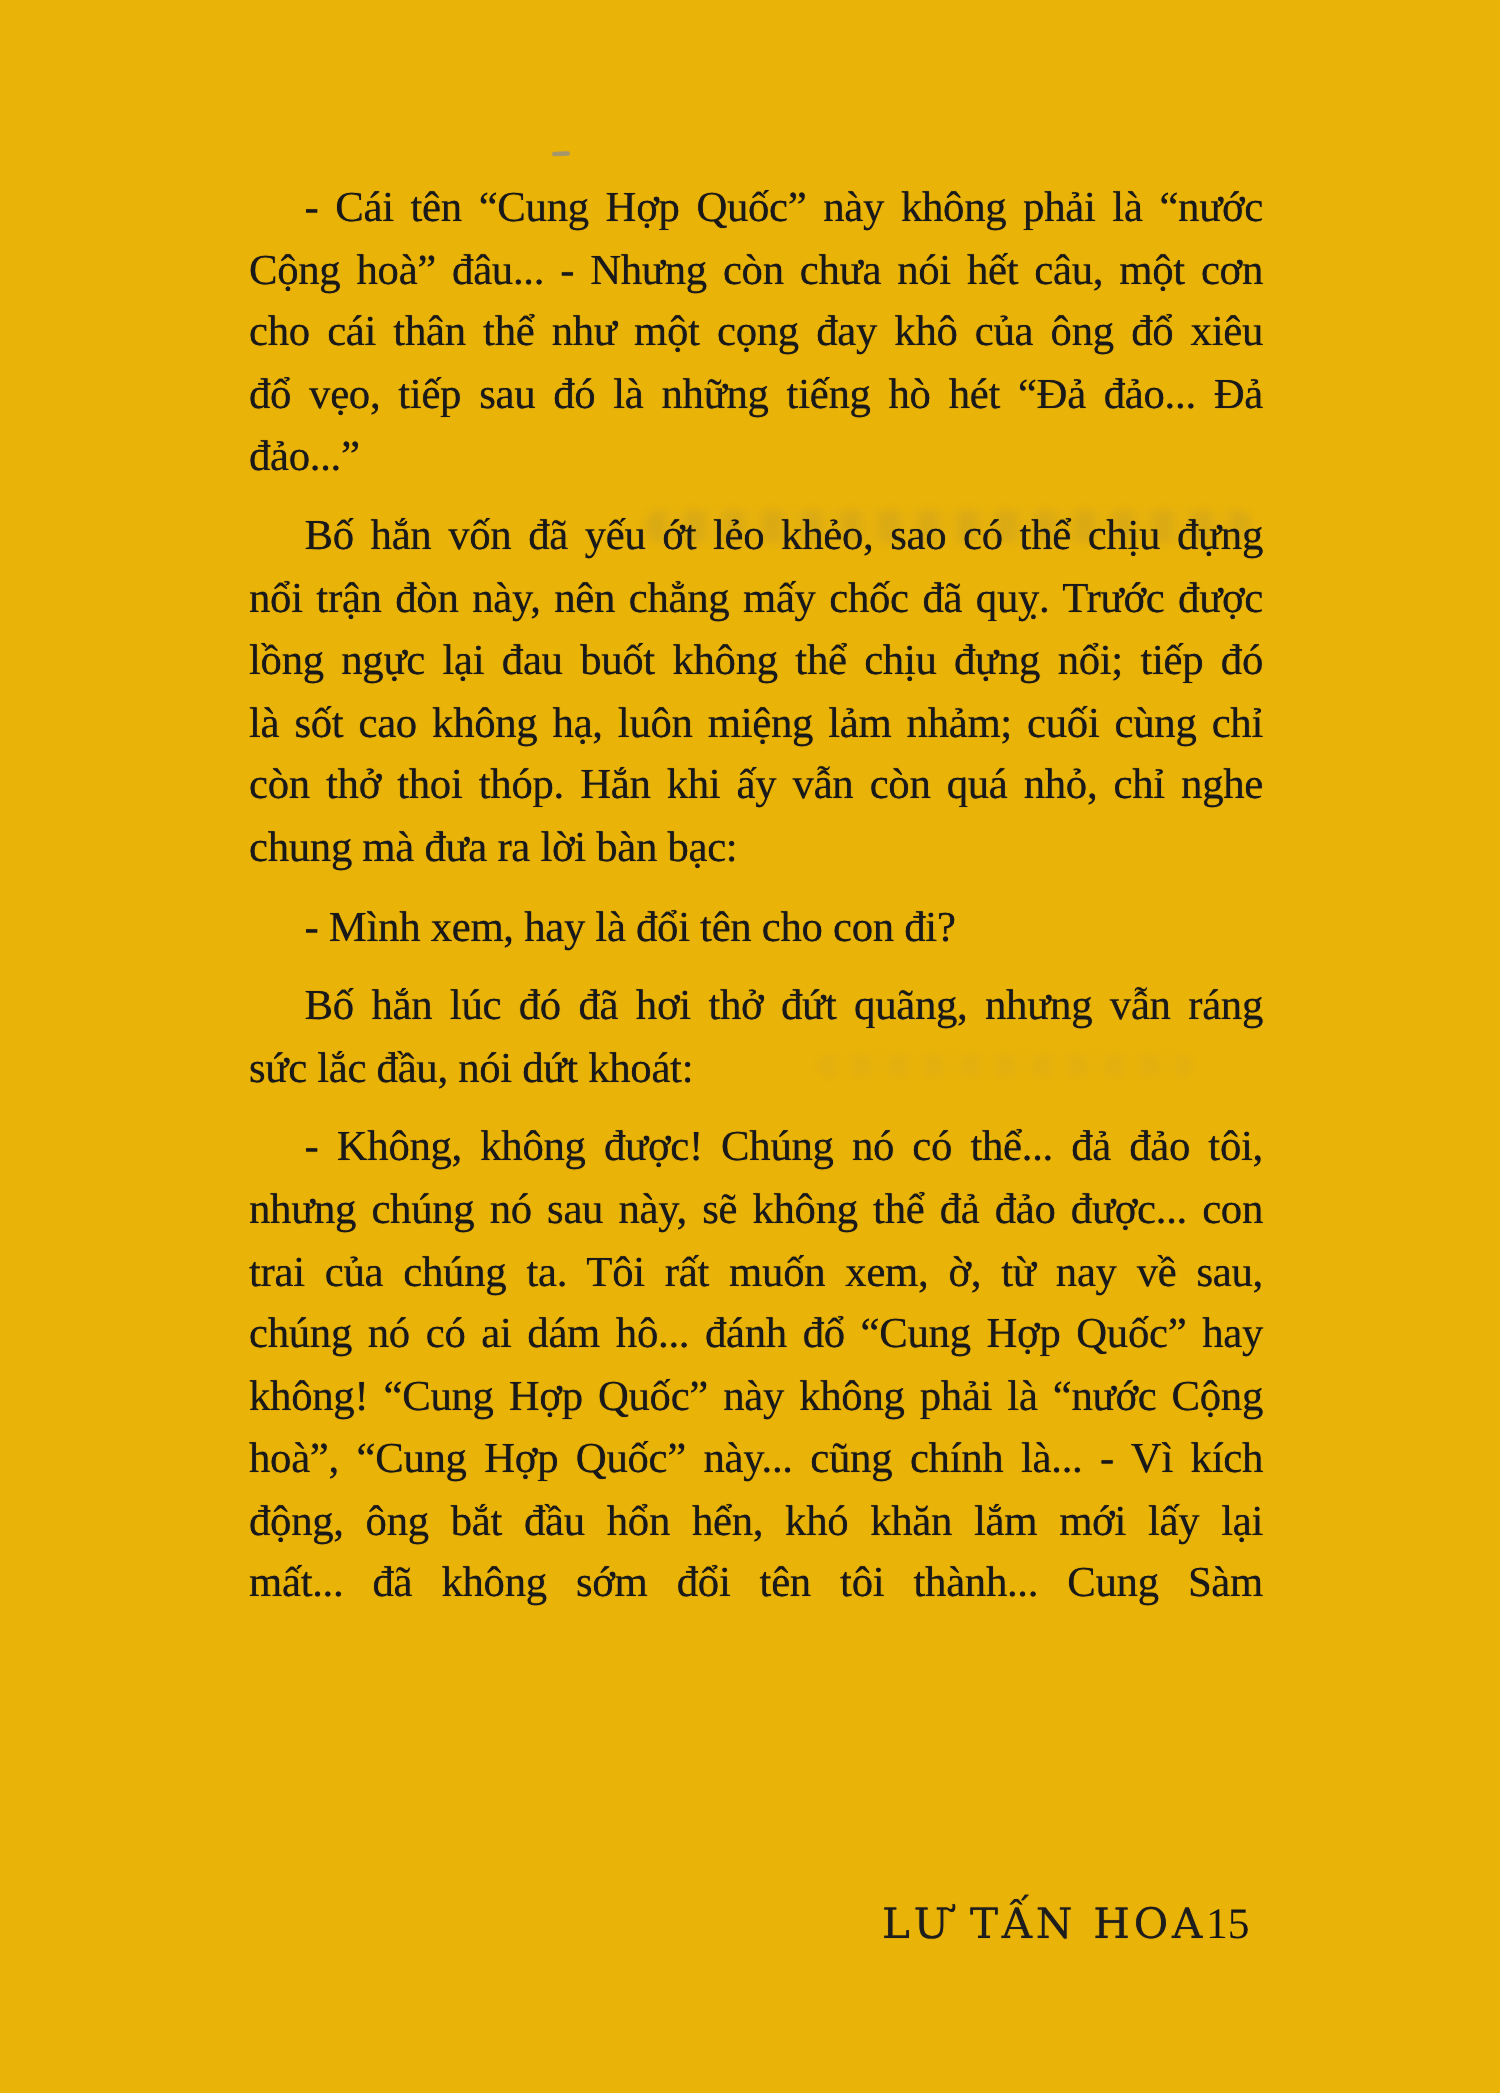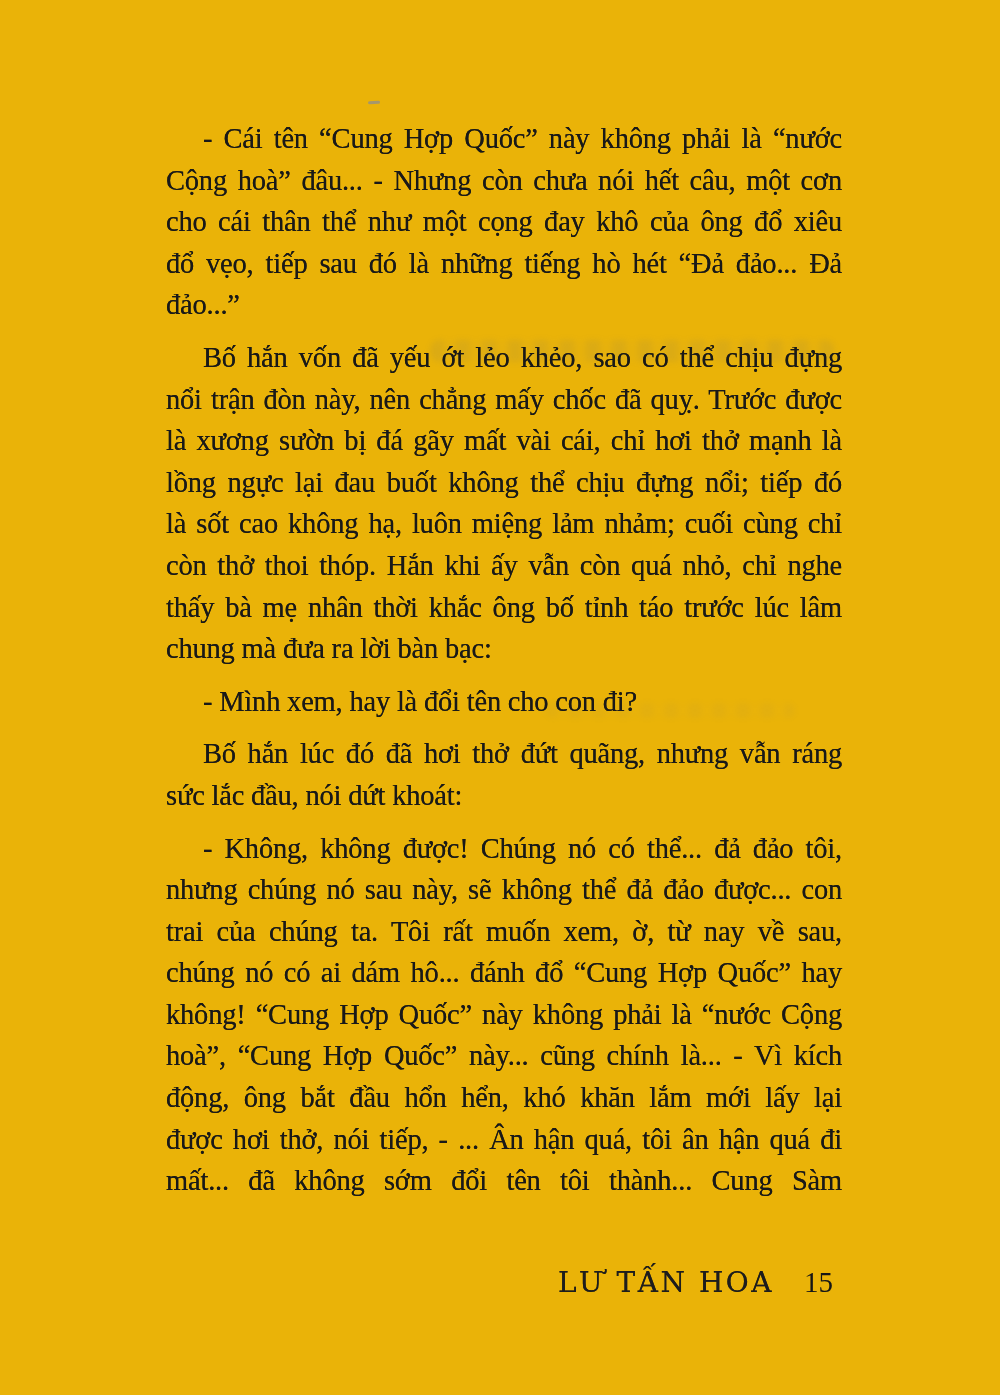--- a/index.html
+++ b/index.html
@@ -34,21 +34,20 @@
   }
   .line.first { text-indent: 37px; }
   .line.last { text-align-last: left; }
   .para.justify-last .line.last { text-align-last: justify; }
   .footer {
     position: absolute;
     top: 1266px;
     right: 167px;
     display: flex;
     align-items: baseline;
-    gap: 30px;
   }
   .footer .author {
     font-family: "DejaVu Serif", "Liberation Serif", serif;
     font-size: 28px;
     letter-spacing: 2.5px;
     color: #1d1d1d;
     text-shadow: 0 0 0.5px rgba(20,20,20,0.8);
   }
   .footer .pagenum {
     font-size: 29px;
@@ -107,43 +106,40 @@
       <div class="para">
         <div class="line first">- Cái tên “Cung Hợp Quốc” này không phải là “nước</div>
         <div class="line">Cộng hoà” đâu... - Nhưng còn chưa nói hết câu, một cơn</div>
         <div class="line">cho cái thân thể như một cọng đay khô của ông đổ xiêu</div>
         <div class="line">đổ vẹo, tiếp sau đó là những tiếng hò hét “Đả đảo... Đả</div>
         <div class="line last">đảo...”</div>
       </div>
       <div class="para">
         <div class="line first">Bố hắn vốn đã yếu ớt lẻo khẻo, sao có thể chịu đựng</div>
         <div class="line">nổi trận đòn này, nên chẳng mấy chốc đã quỵ. Trước được</div>
-        <div class="line">là xương sườn bị đá gãy mất vài cái, chỉ hơi thở mạnh là</div>
         <div class="line">lồng ngực lại đau buốt không thể chịu đựng nổi; tiếp đó</div>
         <div class="line">là sốt cao không hạ, luôn miệng lảm nhảm; cuối cùng chỉ</div>
         <div class="line">còn thở thoi thóp. Hắn khi ấy vẫn còn quá nhỏ, chỉ nghe</div>
-        <div class="line">thấy bà mẹ nhân thời khắc ông bố tỉnh táo trước lúc lâm</div>
         <div class="line last">chung mà đưa ra lời bàn bạc:</div>
       </div>
       <div class="para">
         <div class="line first last">- Mình xem, hay là đổi tên cho con đi?</div>
       </div>
       <div class="para">
         <div class="line first">Bố hắn lúc đó đã hơi thở đứt quãng, nhưng vẫn ráng</div>
         <div class="line last">sức lắc đầu, nói dứt khoát:</div>
       </div>
       <div class="para justify-last">
         <div class="line first">- Không, không được! Chúng nó có thể... đả đảo tôi,</div>
         <div class="line">nhưng chúng nó sau này, sẽ không thể đả đảo được... con</div>
         <div class="line">trai của chúng ta. Tôi rất muốn xem, ờ, từ nay về sau,</div>
         <div class="line">chúng nó có ai dám hô... đánh đổ “Cung Hợp Quốc” hay</div>
         <div class="line">không! “Cung Hợp Quốc” này không phải là “nước Cộng</div>
         <div class="line">hoà”, “Cung Hợp Quốc” này... cũng chính là... - Vì kích</div>
         <div class="line">động, ông bắt đầu hổn hển, khó khăn lắm mới lấy lại</div>
-        <div class="line">được hơi thở, nói tiếp, - ... Ân hận quá, tôi ân hận quá đi</div>
         <div class="line last">mất... đã không sớm đổi tên tôi thành... Cung Sàm</div>
       </div>
     </div>
 
   <div class="footer">
     <span class="author">LƯ TẤN HOA</span>
     <span class="pagenum">15</span>
   </div>
 
 </div>

